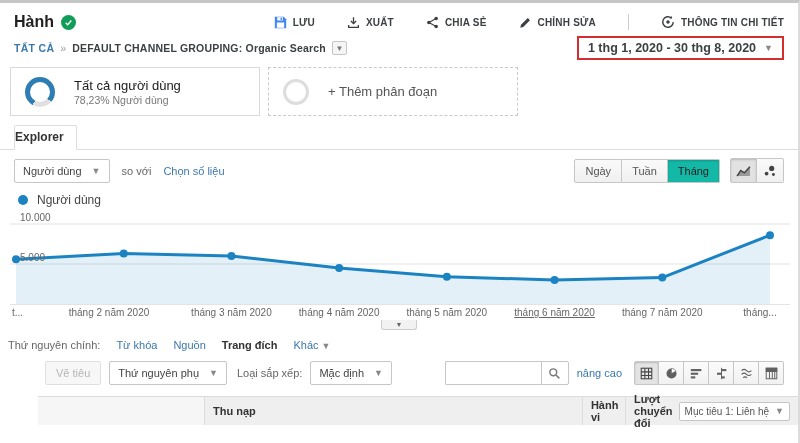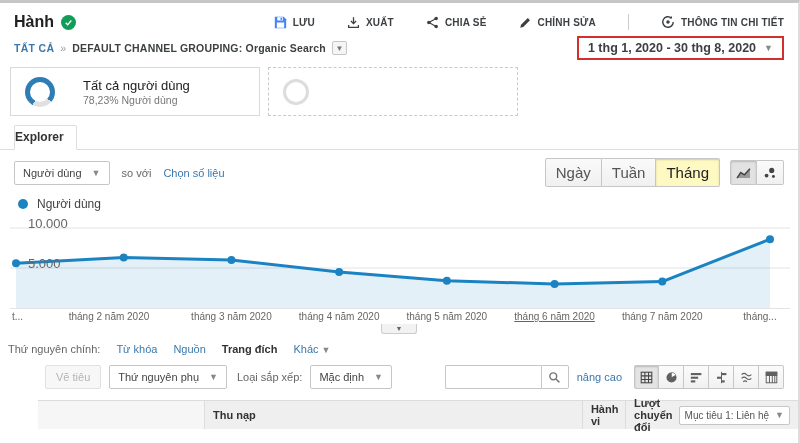--- a/index.html
+++ b/index.html
@@ -26,21 +26,21 @@
   .crumb-sep { color:#999; }
   .crumb-grouping { color:#3c4043; font-weight:bold; letter-spacing:.2px; }
   .mini-drop { width:15px; height:14px; border:1px solid #c6c6c6; background:#f5f5f5; border-radius:2px;
     font-size:8px; color:#777; display:inline-flex; align-items:center; justify-content:center; }
   .daterange { border:2px solid #d32f2f; padding:3px 9px; display:flex; align-items:center; gap:8px;
     font-size:12.5px; font-weight:bold; color:#3c4043; background:#fff; }
   .caret { color:#888; font-size:9px; }
 
   
   .segments { margin:5px 10px 0 10px; display:flex; gap:8px; }
-  .seg-card { width:250px; height:49px; border:1px solid #d9d9d9; background:#fff; display:flex; align-items:center; padding:0 14px; gap:28px; }
+  .seg-card { width:250px; height:49px; border:1px solid #d9d9d9; background:#fff; display:flex; align-items:center; padding:0 14px; gap:19px; }
   .seg-card.add { border:1px dashed #c9c9c9; color:#555; }
   .donut { width:30px; height:30px; border-radius:50%; position:relative; flex:0 0 auto; }
   .donut::after { content:""; position:absolute; inset:5px; background:#fff; border-radius:50%; }
   .seg-title { font-size:13px; color:#212121; }
   .seg-sub { font-size:10.5px; color:#777; margin-top:1px; }
   .add-circle { width:26px; height:26px; border:3px solid #ddd; border-radius:50%; flex:0 0 auto; }
   .add-label { font-size:13px; color:#555; }
 
   
   .tabstrip { margin-top:8px; padding-left:14px; border-bottom:1px solid #ddd; display:flex; }
@@ -53,35 +53,35 @@
   
   .metricbar { margin:8px 14px 0 14px; display:flex; align-items:center; justify-content:space-between; }
   .metric-left { display:flex; align-items:center; gap:12px; }
   .drop-btn { background:#fff; border:1px solid #c6c6c6; border-radius:2px; padding:5px 8px;
     font-size:11px; color:#444; display:flex; align-items:center; gap:10px; font-family:inherit; cursor:pointer; }
   .vs { font-size:11px; color:#666; }
   .link { color:#3b78ab; font-size:11px; text-decoration:none; cursor:pointer; }
   .metric-right { display:flex; align-items:center; gap:10px; }
   .seg-btns { display:flex; }
   .g-btn { border:1px solid #c6c6c6; border-left:none; background:linear-gradient(#fafafa,#f0f0f0);
-    font-size:15px; color:#555; padding:5px 10px; font-family:inherit; cursor:pointer; }
+    font-size:11px; color:#555; padding:5px 10px; font-family:inherit; cursor:pointer; }
   .g-btn:first-child { border-left:1px solid #c6c6c6; border-radius:2px 0 0 2px; }
   .g-btn:last-child { border-radius:0 2px 2px 0; }
-  .g-btn.active { background:#fef9c3; box-shadow:inset 0 1px 2px rgba(0,0,0,.18); color:#222; }
+  .g-btn.active { background:#14b8a6; box-shadow:inset 0 1px 2px rgba(0,0,0,.18); color:#222; }
   .icon-btn { width:27px; height:25px; display:flex; align-items:center; justify-content:center;
     border:1px solid #c6c6c6; border-left:none; background:linear-gradient(#fafafa,#f0f0f0); cursor:pointer; }
   .icon-btn:first-child { border-left:1px solid #c6c6c6; border-radius:2px 0 0 2px; }
   .icon-btn:last-child { border-radius:0 2px 2px 0; }
   .icon-btn.active { background:#e2e2e2; box-shadow:inset 0 1px 2px rgba(0,0,0,.18); }
 
   
   .legend { margin:10px 0 0 18px; display:flex; align-items:center; gap:9px; font-size:12px; color:#444; }
   .legend-dot { width:10px; height:10px; border-radius:50%; }
   .chart { position:relative; margin-top:14px; height:98px; }
-  .ylab { position:absolute; font-size:13px; color:#666; left:28px; }
+  .ylab { position:absolute; font-size:10px; color:#666; left:20px; }
   .xlab { position:absolute; top:86px; font-size:10px; color:#666; white-space:nowrap; }
   .collapse-tab { width:36px; height:10px; margin:1px auto 0 auto; background:#f2f2f2;
     border:1px solid #ccc; border-top:none; border-radius:0 0 3px 3px;
     display:flex; align-items:center; justify-content:center; font-size:7px; color:#666; cursor:pointer; }
 
   
   .dimrow { margin:9px 0 0 8px; display:flex; align-items:center; gap:16px; font-size:11px; }
   .dim-label { color:#666; }
   .dim-item { color:#3b78ab; cursor:pointer; }
   .dim-item.active { color:#333; font-weight:bold; cursor:default; }
@@ -205,20 +205,21 @@
   <div class="segments">
     <div class="seg-card">
       <div class="donut" id="segment-donut" style="background: conic-gradient(from 210deg, rgb(46, 125, 179) 0deg, rgb(46, 125, 179) 78.23%, rgb(224, 224, 224) 0deg);"></div>
       <div>
         <div class="seg-title">Tất cả người dùng</div>
         <div class="seg-sub">78,23% Người dùng</div>
       </div>
     </div>
     <div class="seg-card add">
       <div class="add-circle"></div>
+      <div class="add-label">+ Thêm phân đoạn</div>
     </div>
   </div>
 
   <div class="tabstrip">
     <div class="tab">Explorer</div>
   </div>
 
   <div class="metricbar">
     <div class="metric-left">
       <button class="drop-btn">

